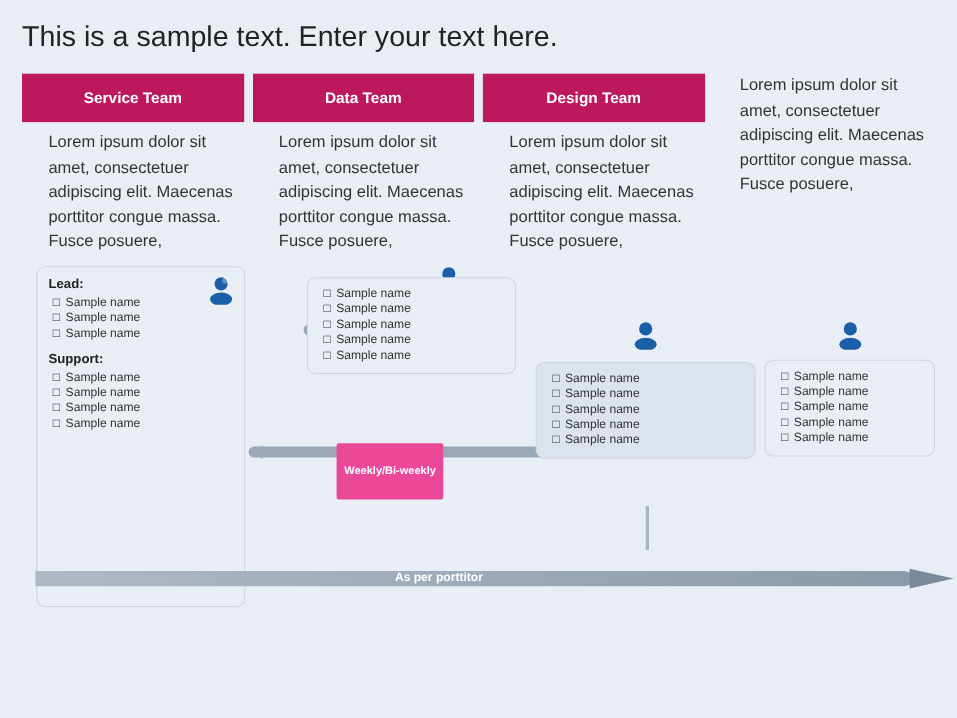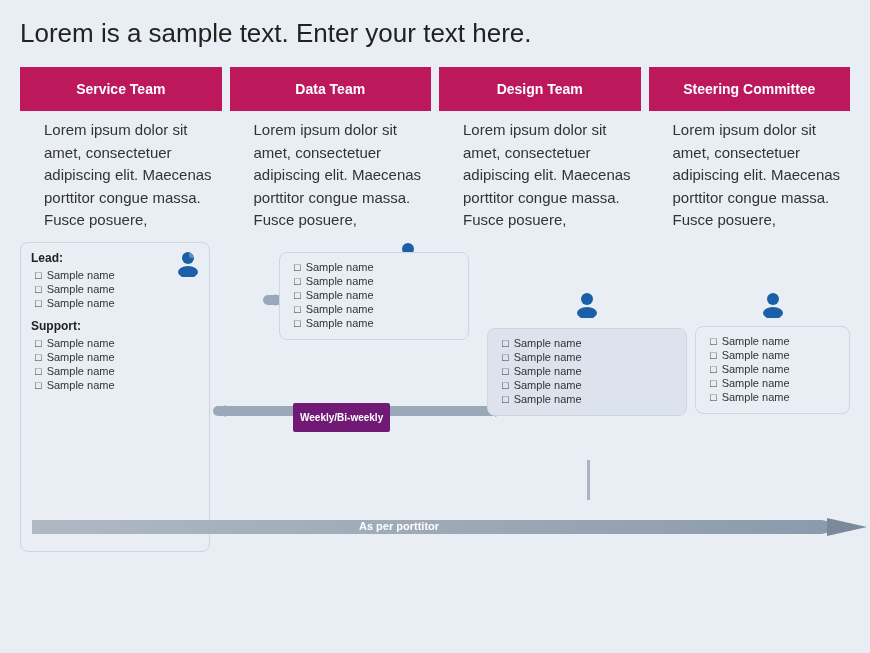--- a/index.html
+++ b/index.html
@@ -58,20 +58,21 @@
 
     
     .service-box {
       width: 190px;
       background: #e8eef4;
       border-radius: 8px;
       padding: 8px 10px;
       position: relative;
       flex-shrink: 0;
       border: 1px solid #cdd6e0;
+      margin-left: 13px;
     }
 
     .section-label {
       font-weight: bold;
       font-size: 12px;
       color: #222;
       margin-bottom: 4px;
     }
 
     .name-list {
@@ -104,41 +105,40 @@
       color: #1a5fa8;
       font-size: 20px;
       line-height: 1;
     }
   </style>
 </head>
 <body>
 
 <div class="main-container">
 
-  <div class="title">Lorem is a sample text. Enter your text here.</div>
+  <div class="title">This is a sample text. Enter your text here.</div>
 
   <div class="columns-section">
 
     <div class="column">
       <div class="column-header">Service Team</div>
       <div class="column-text">Lorem ipsum dolor sit amet, consectetuer adipiscing elit. Maecenas porttitor congue massa. Fusce posuere,</div>
     </div>
 
     <div class="column">
       <div class="column-header">Data Team</div>
       <div class="column-text">Lorem ipsum dolor sit amet, consectetuer adipiscing elit. Maecenas porttitor congue massa. Fusce posuere,</div>
     </div>
 
     <div class="column">
       <div class="column-header">Design Team</div>
       <div class="column-text">Lorem ipsum dolor sit amet, consectetuer adipiscing elit. Maecenas porttitor congue massa. Fusce posuere,</div>
     </div>
 
     <div class="column">
-      <div class="column-header">Steering Committee</div>
       <div class="column-text">Lorem ipsum dolor sit amet, consectetuer adipiscing elit. Maecenas porttitor congue massa. Fusce posuere,</div>
     </div>
   </div>
 
   <div style="position:relative; height:310px; display:flex; gap:8px;">
 
     <div class="service-box">
       <div class="person-icon" style="position:absolute;top:8px;right:10px;">
         <svg width="22" height="26" viewBox="0 0 22 26">
           <circle cx="11" cy="7" r="6" fill="#1a5fa8"></circle>
@@ -194,21 +194,21 @@
           <li>Sample name</li>
         </ul>
       </div>
 
       <div style="position:absolute;top:155px;left:-10px;width:320px;">
         <svg width="320" height="28">
           <line x1="10" y1="14" x2="295" y2="14" stroke="#9aa8b8" stroke-width="10" stroke-linecap="round"></line>
           <polygon points="5,14 18,8 18,20" fill="#9aa8b8"></polygon>
           <polygon points="300,14 287,8 287,20" fill="#9aa8b8"></polygon>
         </svg>
-        <div style="position:absolute;top:6px;left:85px;background:#701a75;color:#fff;font-size:10px;padding:9px 7px;border-radius:2px;font-weight:bold;">Weekly/Bi-weekly</div>
+        <div style="position:absolute;top:6px;left:85px;background:#ec4899;color:#fff;font-size:10px;padding:20px 7px;border-radius:2px;font-weight:bold;">Weekly/Bi-weekly</div>
       </div>
 
     </div>
 
     <div style="width:200px;position:relative;flex-shrink:0;">
 
       <div style="text-align:center;margin-top:50px;">
         <svg width="22" height="26" viewBox="0 0 22 26">
           <circle cx="11" cy="7" r="6" fill="#1a5fa8"></circle>
           <ellipse cx="11" cy="21" rx="10" ry="6" fill="#1a5fa8"></ellipse>

